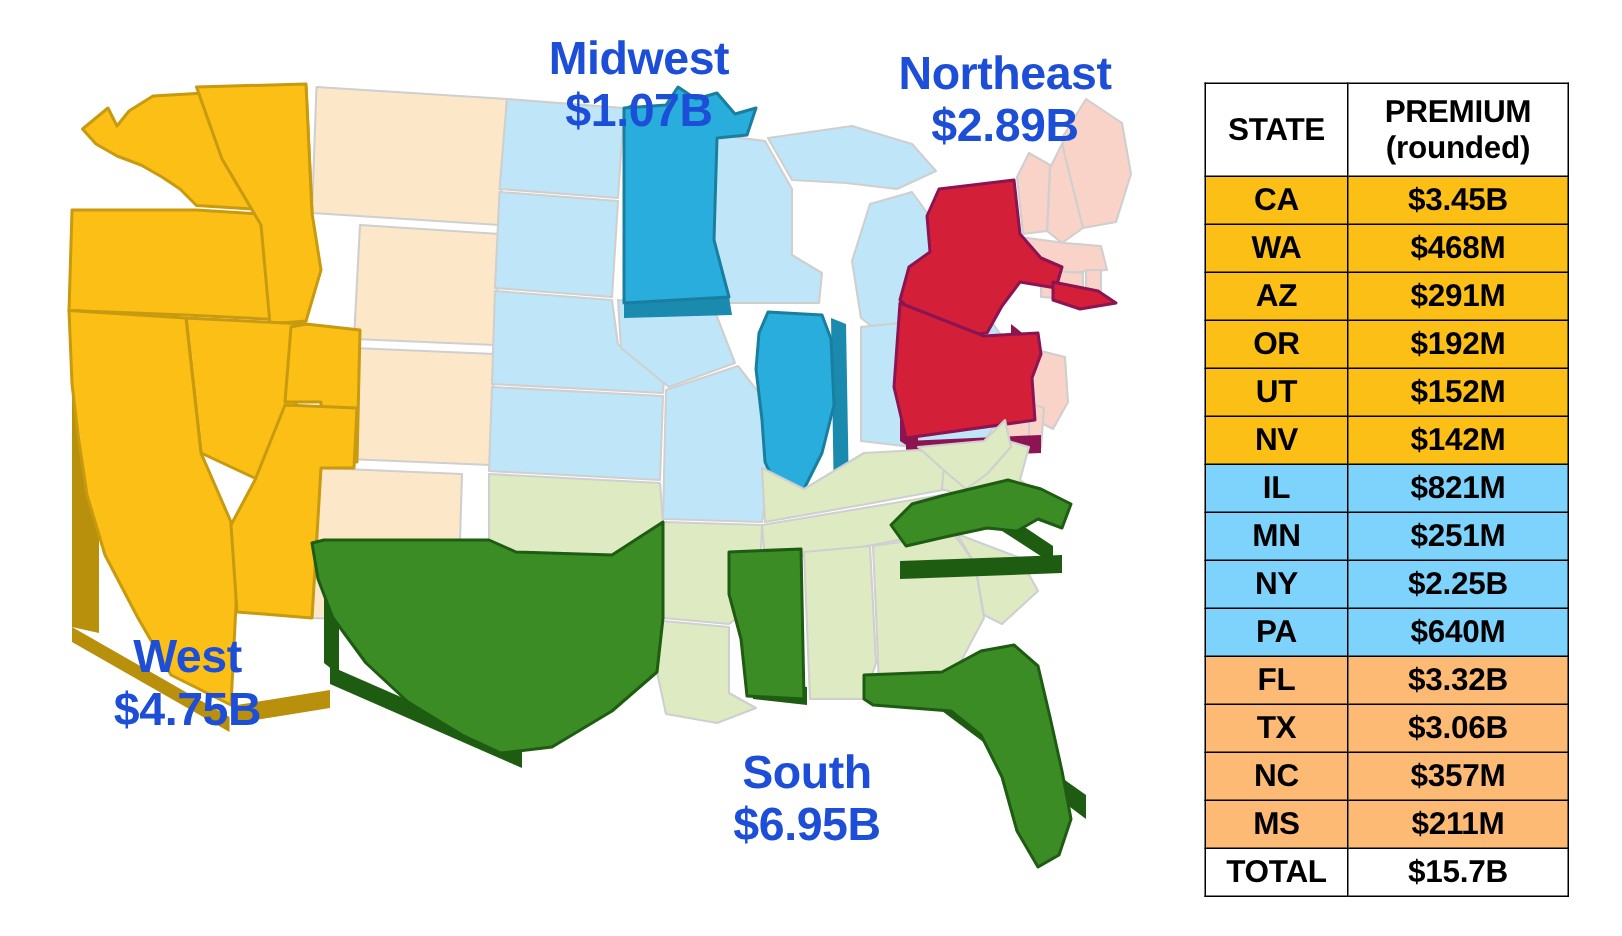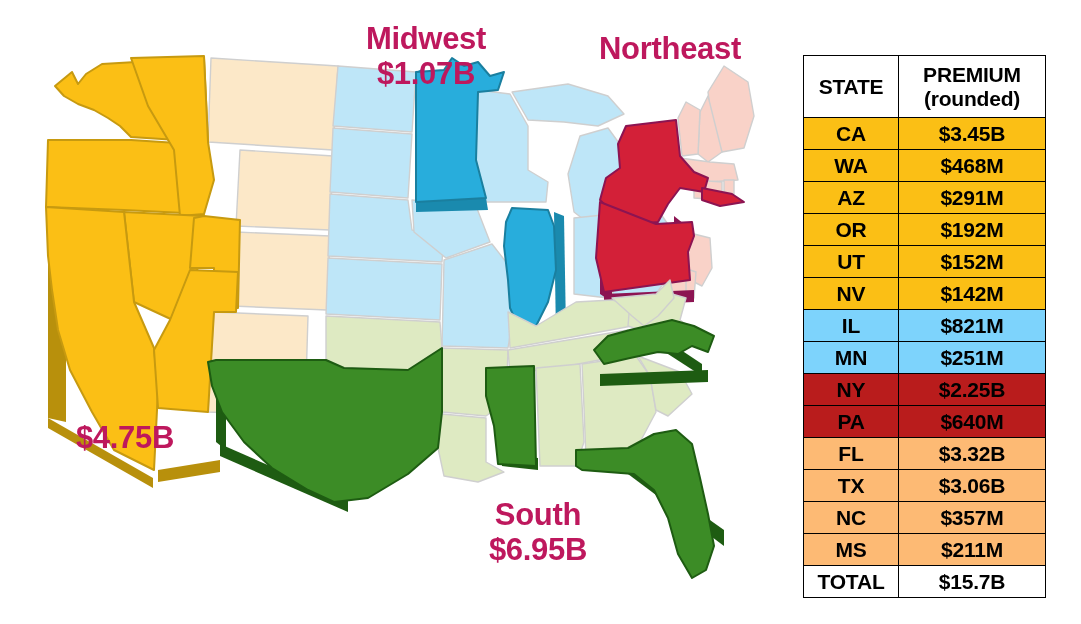--- a/index.html
+++ b/index.html
@@ -26,21 +26,21 @@
     position: absolute;
     left: 8px;
     top: 30px;
     width: 775px;
     height: 580px;
   }
 
   .region-label {
     position: absolute;
     text-align: center;
-    color: #be185d;
+    color: #1d4ed8;
     font-family: "Liberation Sans", sans-serif;
     font-weight: bold;
     line-height: 1.12;
     white-space: nowrap;
     letter-spacing: -0.3px;
   }
   .region-label .rl-name { font-size: 31px; display: block; }
   .region-label .rl-val  { font-size: 31px; display: block; }
 
   #label-midwest   { left: 296px; top: 22px;  width: 260px; }
@@ -76,21 +76,21 @@
     background: #ffffff;
     height: 57px;
     font-size: 21px;
     line-height: 1.1;
     padding: 2px 2px;
   }
   #premium-table thead th .hdr-line2 { display: block; }
 
   tr.row-west    td { background: #FBBF15; color: #000000; }
   tr.row-midwest td { background: #7dd3fc; color: #000000; }
-  tr.row-ne      td { background: #b91c1c; color: #ffffff; }
+  tr.row-ne      td { background: #7dd3fc; color: #ffffff; }
   tr.row-south   td { background: #fdba74; color: #000000; }
   tr.row-total   td { background: #ffffff; color: #000000; }
 </style>
 </head>
 <body>
 
 <div id="map-area">
 
   <svg id="us-map" viewBox="0 0 775 580" xmlns="http://www.w3.org/2000/svg">
     <defs>
@@ -254,23 +254,25 @@
     </g>
   </svg>
 
   <div class="region-label" id="label-midwest">
     <span class="rl-name">Midwest</span>
     <span class="rl-val">$1.07B</span>
   </div>
 
   <div class="region-label" id="label-northeast">
     <span class="rl-name">Northeast</span>
+    <span class="rl-val">$2.89B</span>
   </div>
 
   <div class="region-label" id="label-west">
+    <span class="rl-name">West</span>
     <span class="rl-val">$4.75B</span>
   </div>
 
   <div class="region-label" id="label-south">
     <span class="rl-name">South</span>
     <span class="rl-val">$6.95B</span>
   </div>
 </div>
 
 <table id="premium-table">

